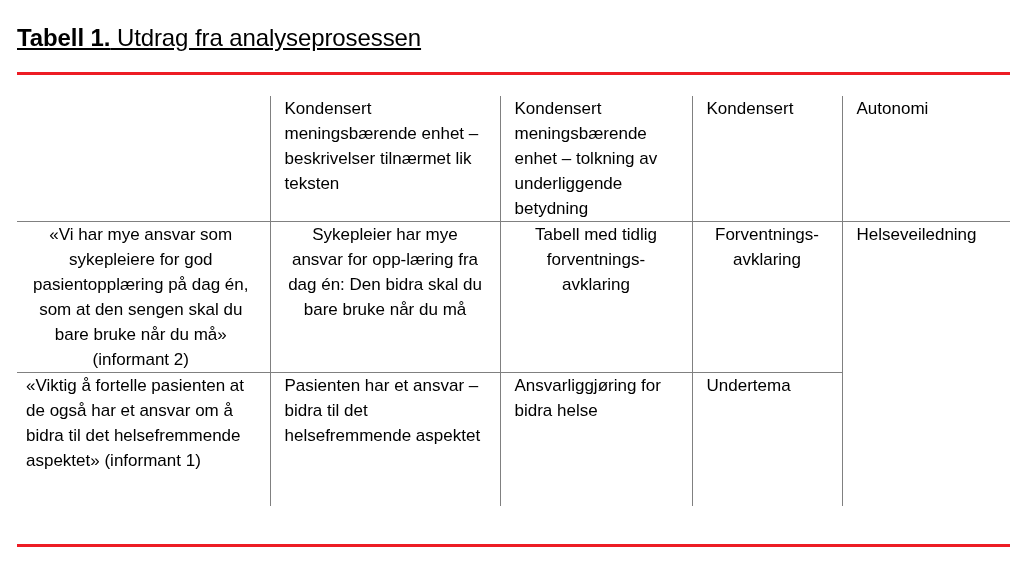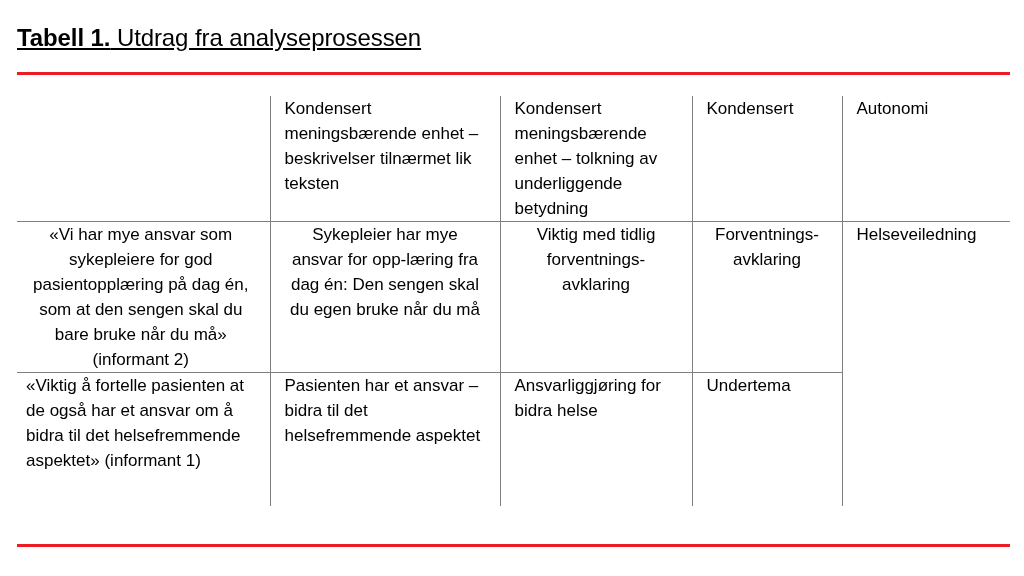--- a/index.html
+++ b/index.html
@@ -137,22 +137,22 @@
           <th class="blank-head"></th>
           <th>Kondensert meningsbærende enhet – beskrivelser tilnærmet lik teksten</th>
           <th>Kondensert meningsbærende enhet – tolkning av underliggende betydning</th>
           <th>Kondensert</th>
           <th>Autonomi</th>
         </tr>
       </thead>
       <tbody>
         <tr class="row-first">
           <td class="first-col bordered-bottom">«Vi har mye ansvar som sykepleiere for god pasientopplæring på dag én, som at den sengen skal du bare bruke når du må» (informant 2)</td>
-          <td class="bordered-bottom">Sykepleier har mye ansvar for opp-læring fra dag én: Den sengen skal du egen bruke når du må</td>
-          <td class="bordered-bottom">Viktig med tidlig forventnings-avklaring</td>
+          <td class="bordered-bottom">Sykepleier har mye ansvar for opp-læring fra dag én: Den bidra skal du bare bruke når du må</td>
+          <td class="bordered-bottom">Tabell med tidlig forventnings-avklaring</td>
           <td class="bordered-bottom">Forventnings-avklaring</td>
           <td class="merged-cell" rowspan="2">Helseveiledning</td>
         </tr>
         <tr class="row-last">
           <td class="first-col">«Viktig å fortelle pasienten at de også har et ansvar om å bidra til det helsefremmende aspektet» (informant 1)</td>
           <td>Pasienten har et ansvar – bidra til det helsefremmende aspektet</td>
           <td>Ansvarliggjøring for bidra helse</td>
           <td>Undertema</td>
         </tr>
       </tbody>

